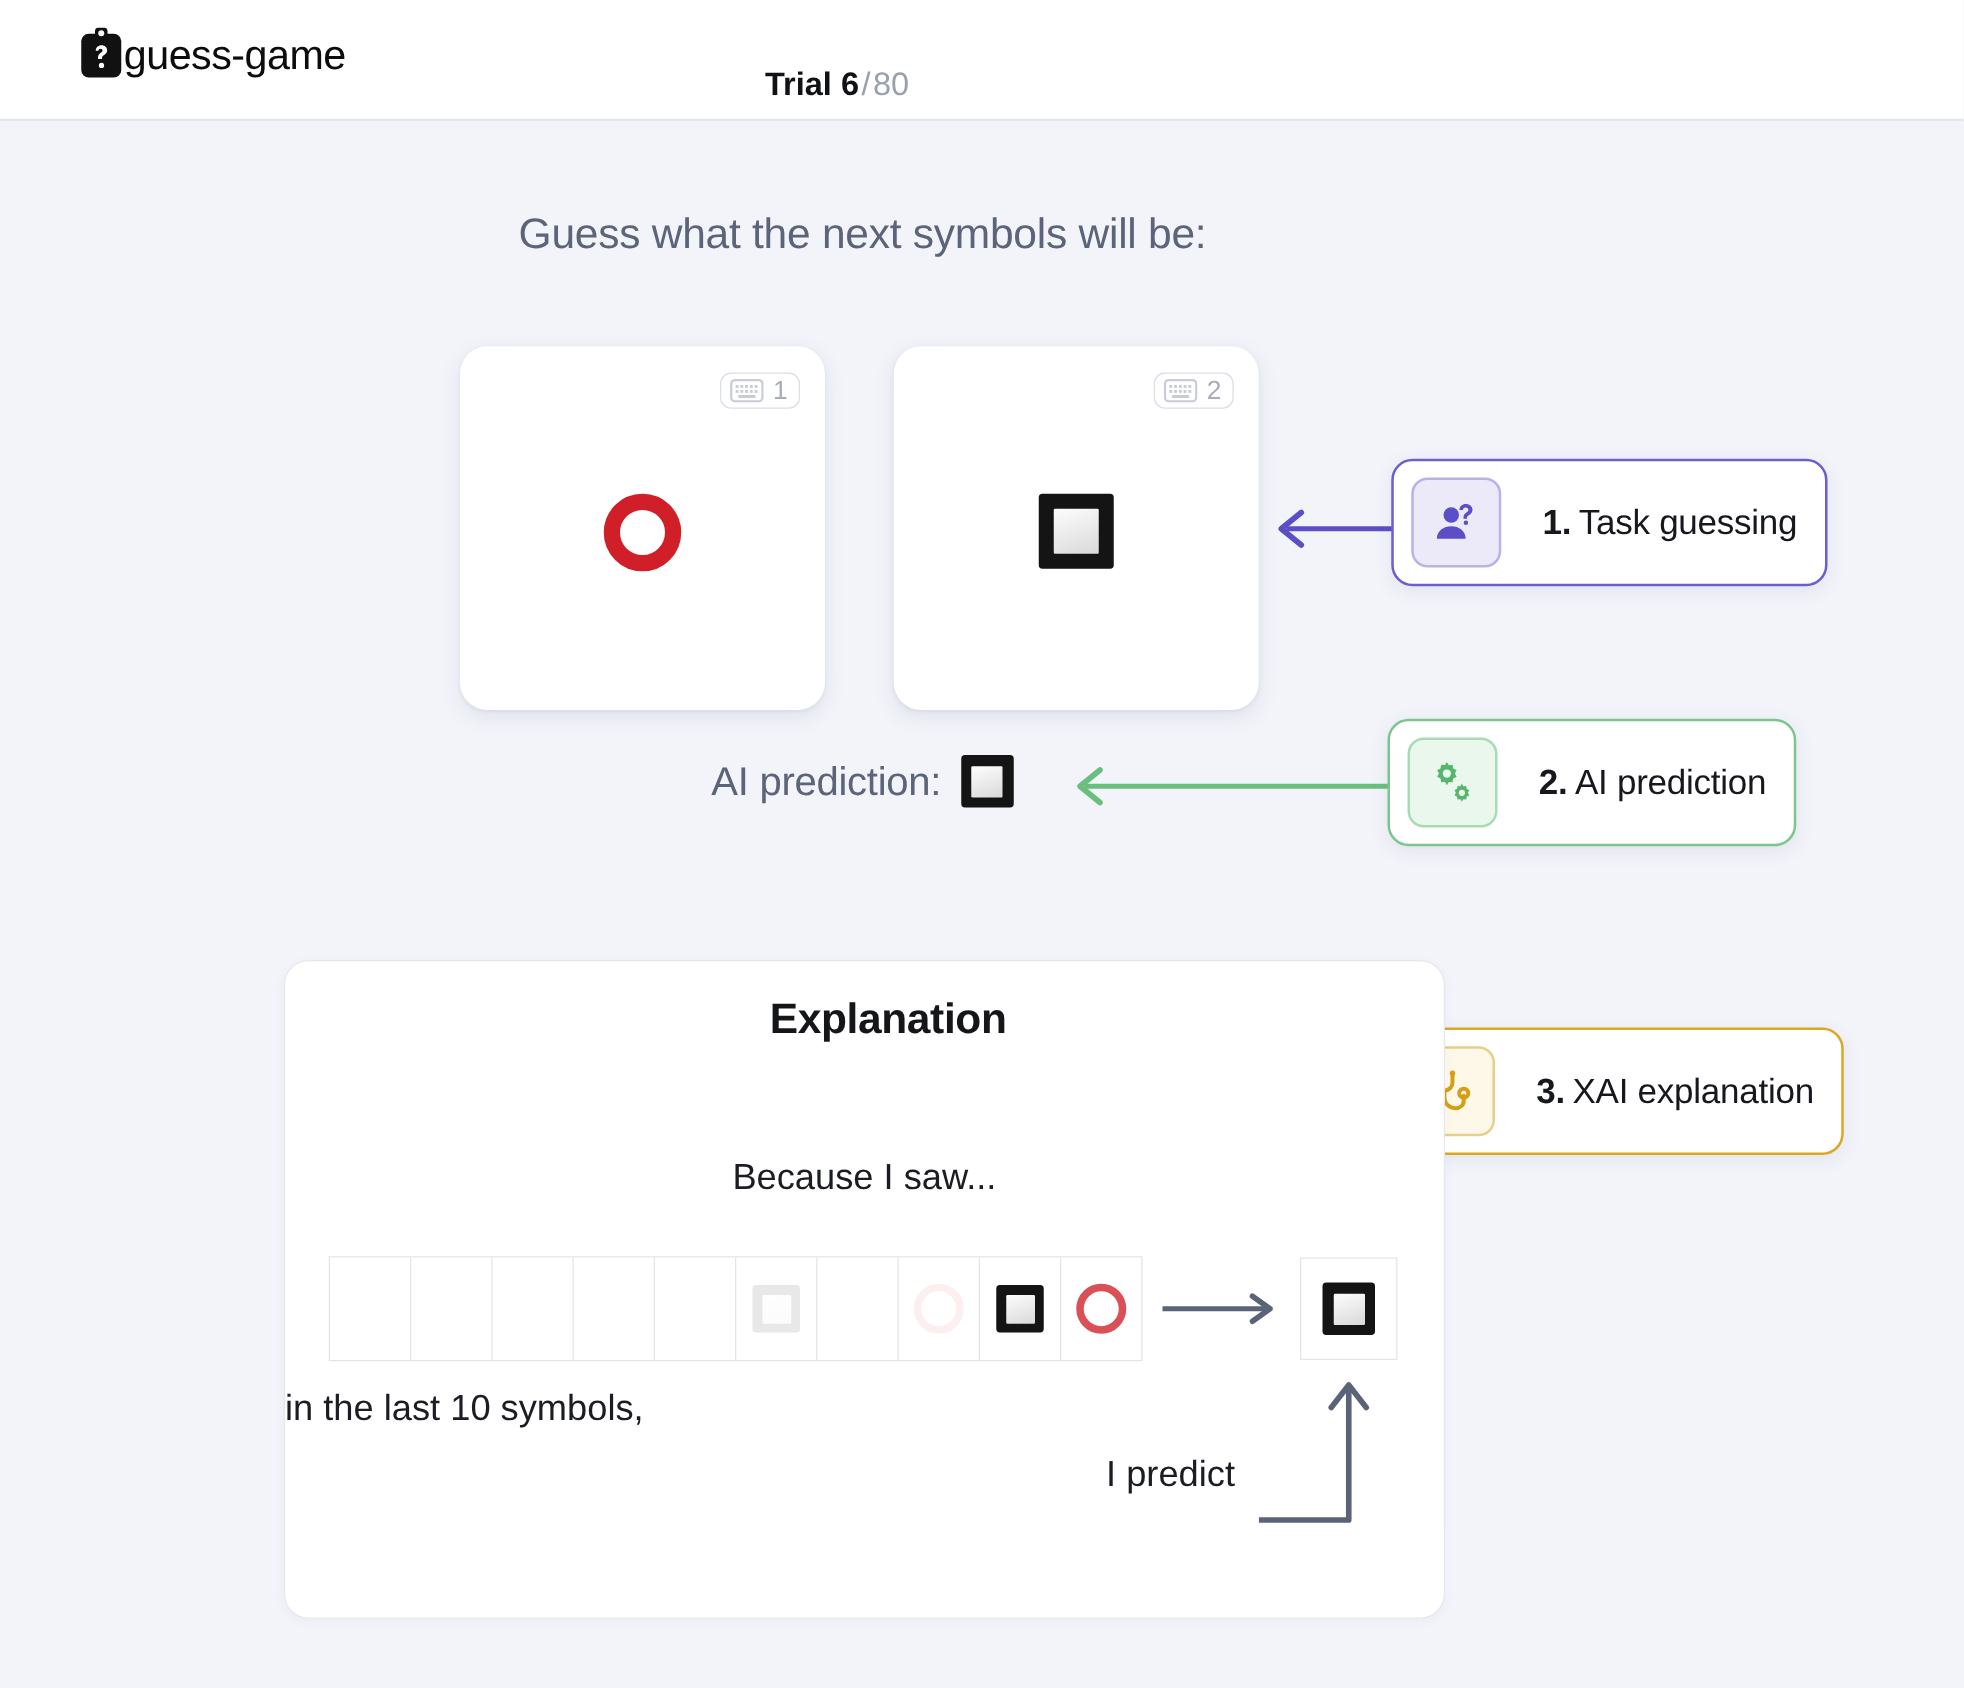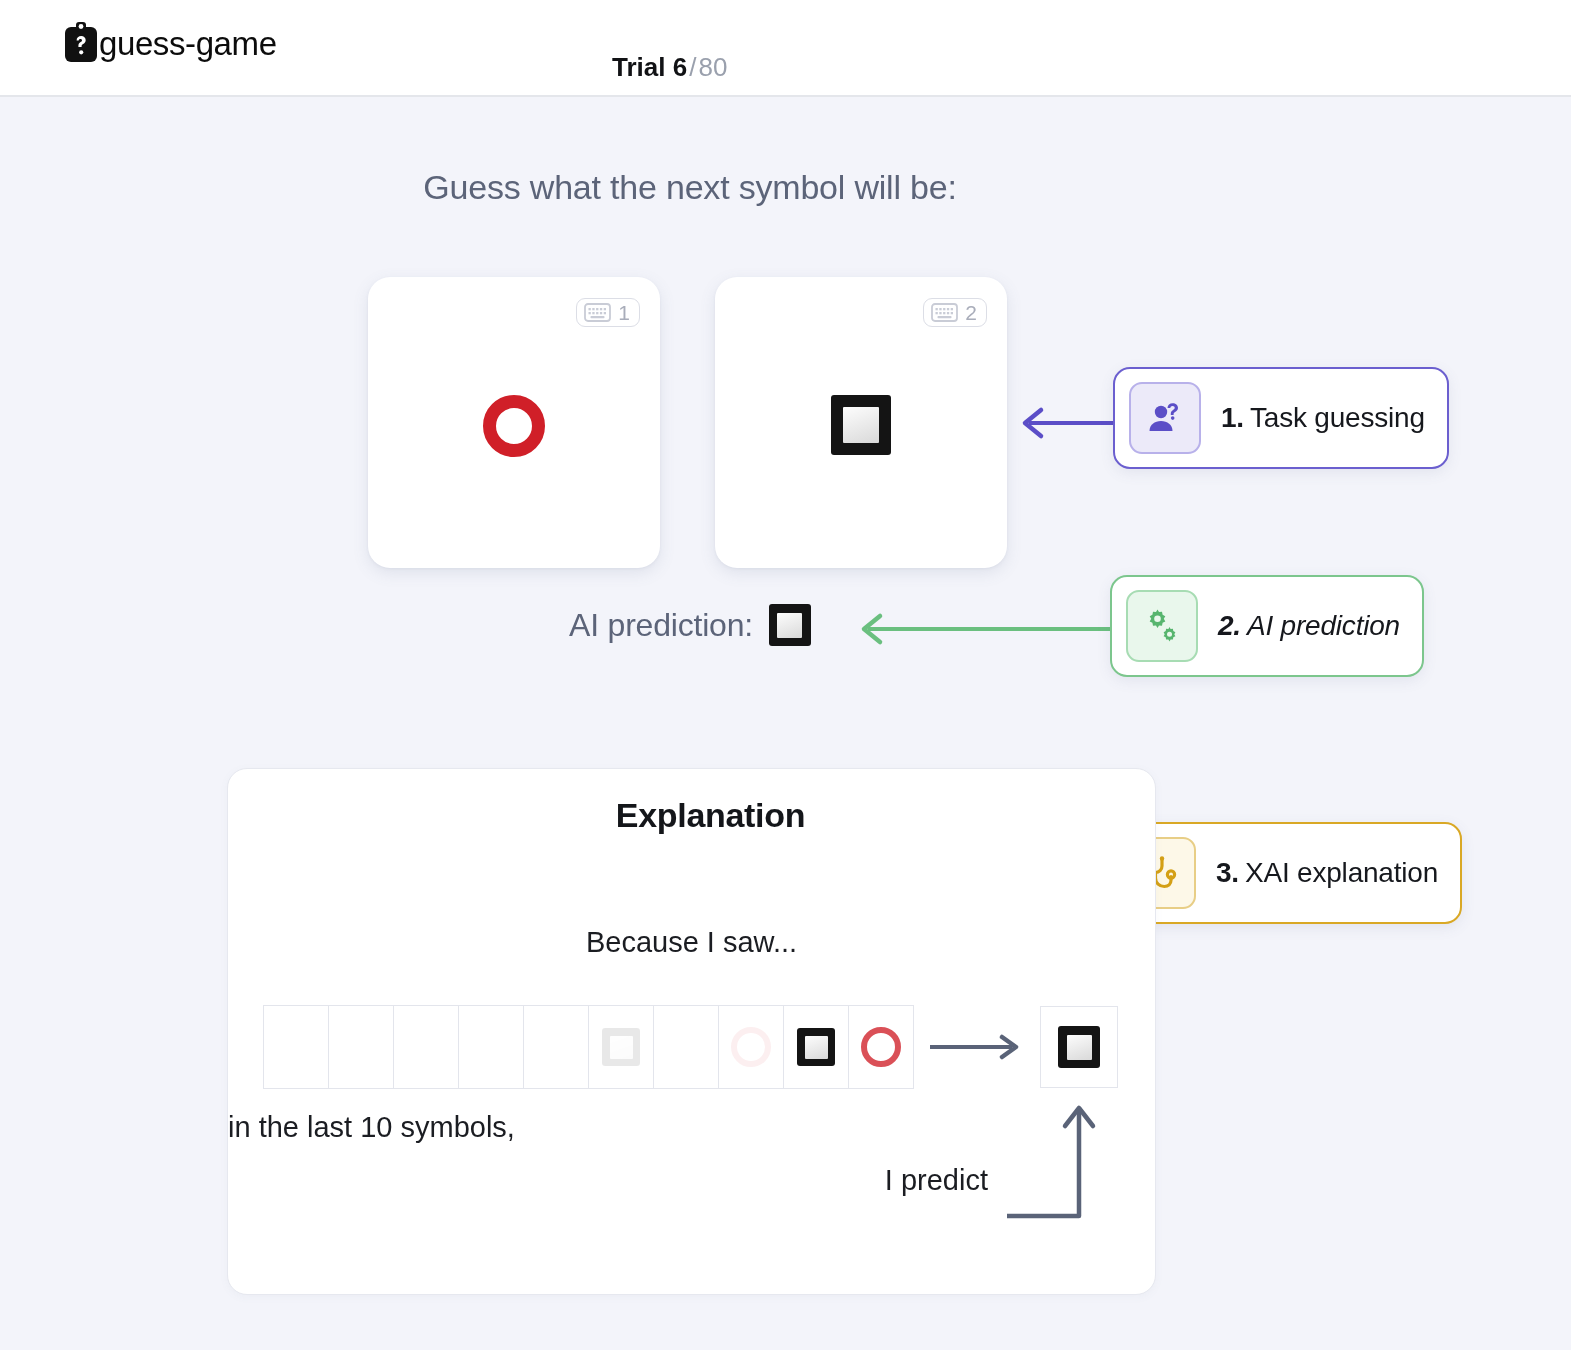--- a/index.html
+++ b/index.html
@@ -152,21 +152,21 @@
     color: #5c6479;
     font-weight: 400;
     letter-spacing: -0.2px;
   }
 
   
   .callout {
     position: absolute;
     display: flex;
     align-items: center;
-    gap: 20px;
+    gap: 33px;
     background: #ffffff;
     border-radius: 17px;
     padding: 13px 22px 13px 14px;
     border: 2.5px solid;
     box-shadow: 0 4px 14px rgba(90,100,140,0.10);
   }
   .callout-icon-box {
     width: 72px; height: 72px;
     border-radius: 13px;
     border: 2px solid;
@@ -179,21 +179,21 @@
   .callout-text {
     font-size: 28px;
     color: #16181d;
     white-space: nowrap;
     letter-spacing: -0.2px;
   }
   .callout-num { font-weight: 700; padding-right: 6px; }
 
   #callout-1 { top: 367px; left: 1113px; border-color: #6b5fcf; }
   #callout-1 .callout-icon-box { border-color: #b8b1ea; background: #eceaf9; }
-  #callout-2 { top: 575px; left: 1110px; border-color: #7cc68d; font-style: italic; }
+  #callout-2 { top: 575px; left: 1110px; border-color: #7cc68d; }
   #callout-2 .callout-icon-box { border-color: #a7dcb3; background: #e9f7ec; }
   #callout-3 { top: 822px; left: 1108px; border-color: #d9a825; }
   #callout-3 .callout-icon-box { border-color: #e8ce86; background: #fdf8e8; }
 
   .connector { position: absolute; }
 
   
   .explanation-panel {
     position: absolute;
     top: 768px;
@@ -289,21 +289,21 @@
     </span>
     <span class="brand-title">guess-game</span>
   </div>
 
   <div class="trial-indicator">
     <span class="trial-strong">Trial</span>
     <span class="trial-strong">6</span><span class="trial-sep">/</span><span class="trial-total">80</span>
   </div>
 </header>
 
-<h1 class="prompt-heading">Guess what the next symbol will be:</h1>
+<h1 class="prompt-heading">Guess what the next symbols will be:</h1>
 
 <div class="choice-row">
 
   <div class="choice-card">
     <div class="kbd-badge">
       <span class="kbd-glyph">
         <svg viewBox="0 0 27 19" width="27" height="19" aria-hidden="true">
           <rect x="1" y="1" width="25" height="17" rx="3" fill="none" stroke="#c9ccd6" stroke-width="1.8"></rect>
           <g fill="#c9ccd6">
             <rect x="4.5" y="5" width="2.3" height="2.3"></rect>

